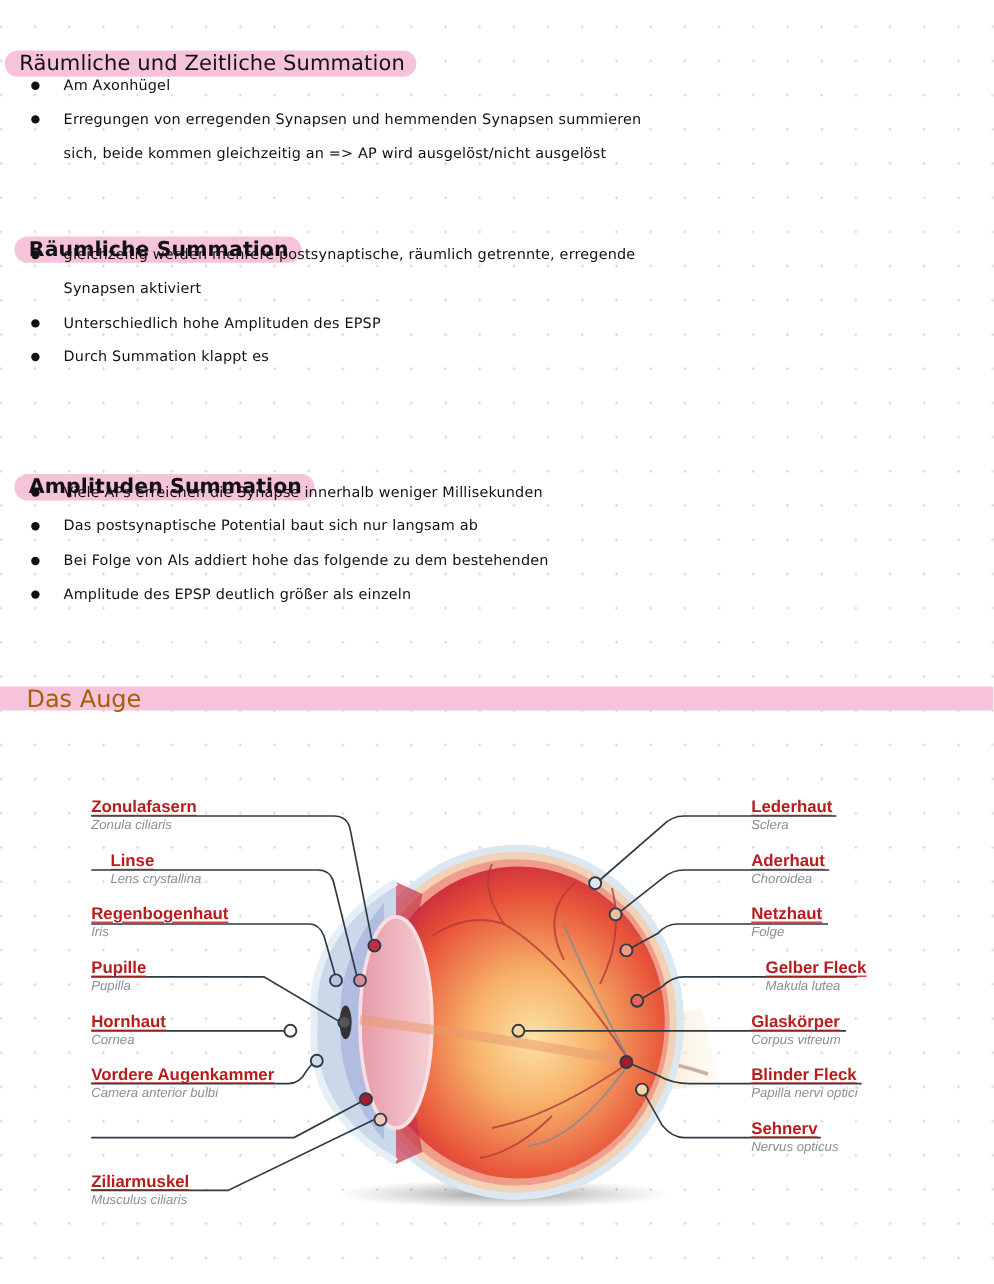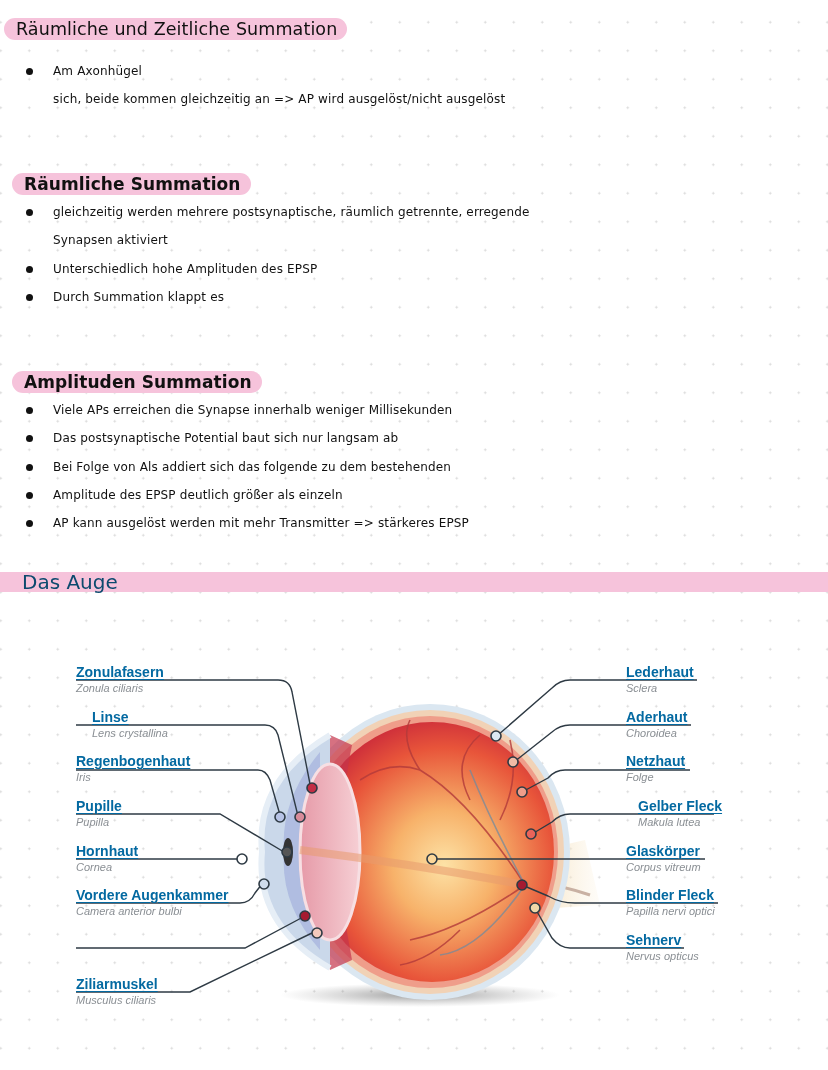--- a/index.html
+++ b/index.html
@@ -8,76 +8,76 @@
     background-color: #ffffff;
     background-image: radial-gradient(circle, #d9d9d9 0.9px, transparent 1.2px);
     background-size: 28.5px 28.5px;
     background-position: 15px 8px;
     font-family: "DejaVu Sans", sans-serif;
     color: #111;
   }
   .hl {
     position: absolute; background: #f6c3db; border-radius: 12px;
     font-size: 17.5px; line-height: 22px; padding: 0 10px 0 12px;
-    color: #111; letter-spacing: 0.1px; white-space: nowrap;
+    color: #111; letter-spacing: 0.1px; white-space: nowrap; margin-top: 24px;
   }
   .hl.sub { font-weight: bold; font-size: 17px; }
   ul.bl {
     position: absolute; left: 24px; margin: 0; padding: 0; list-style: none;
     font-size: 12px; line-height: 28.3px; letter-spacing: 0.15px;
   }
   ul.bl li { position: relative; padding-left: 29px; white-space: nowrap; }
   ul.bl li::before {
     content: ""; position: absolute; left: 2px; top: 11px;
     width: 7px; height: 7px; border-radius: 50%; background: #111;
   }
   .band {
     position: absolute; left: 0; top: 572px; width: 828px; height: 20px;
     background: #f6c3db;
   }
   .band-title {
     position: absolute; left: 22px; top: 568px; font-size: 20px; line-height: 28px;
-    color: #0c4a6e;
+    color: #a16207;
   }
   .eye-wrap { position: absolute; left: 0; top: 640px; width: 828px; height: 390px; }
   .lbl { position: absolute; font-family: "Liberation Sans", sans-serif; }
   .lbl .de {
     display: block; font-weight: bold; font-size: 14px; line-height: 17px;
-    color: #0369a1; text-decoration: underline; text-underline-offset: 2px;
+    color: #b91c1c; text-decoration: underline; text-underline-offset: 2px;
     white-space: nowrap;
   }
   .lbl .la {
     display: block; font-style: italic; font-size: 11px; line-height: 15px;
     color: #8a8f94; white-space: nowrap;
   }
 </style>
 </head>
 <body>
 
 <div class="hl" style="left:4px; top:18px;">Räumliche und Zeitliche Summation</div>
 <ul class="bl" style="top:57px;">
   <li>Am Axonhügel</li>
+  <li>Erregungen von erregenden Synapsen und hemmenden Synapsen summieren</li>
   <li class="cont" style="">sich, beide kommen gleichzeitig an =&gt; AP wird ausgelöst/nicht ausgelöst</li>
 </ul>
 
 <div class="hl sub" style="left:12px; top:173px;">Räumliche Summation</div>
 <ul class="bl" style="top:198px;">
   <li>gleichzeitig werden mehrere postsynaptische, räumlich getrennte, erregende</li>
   <li class="cont">Synapsen aktiviert</li>
   <li>Unterschiedlich hohe Amplituden des EPSP</li>
   <li>Durch Summation klappt es</li>
 </ul>
 
 <div class="hl sub" style="left:12px; top:371px;">Amplituden Summation</div>
 <ul class="bl" style="top:396px;">
   <li>Viele APs erreichen die Synapse innerhalb weniger Millisekunden</li>
   <li>Das postsynaptische Potential baut sich nur langsam ab</li>
-  <li>Bei Folge von Als addiert sich das folgende zu dem bestehenden</li>
+  <li>Bei Folge von Als addiert hohe das folgende zu dem bestehenden</li>
   <li>Amplitude des EPSP deutlich größer als einzeln</li>
-  <li>AP kann ausgelöst werden mit mehr Transmitter =&gt; stärkeres EPSP</li>
 </ul>
 
 <style>
   ul.bl li.cont::before { display: none; }
 </style>
 
 <div class="band"></div>
 <div class="band-title">Das Auge</div>
 
 <div class="eye-wrap">

